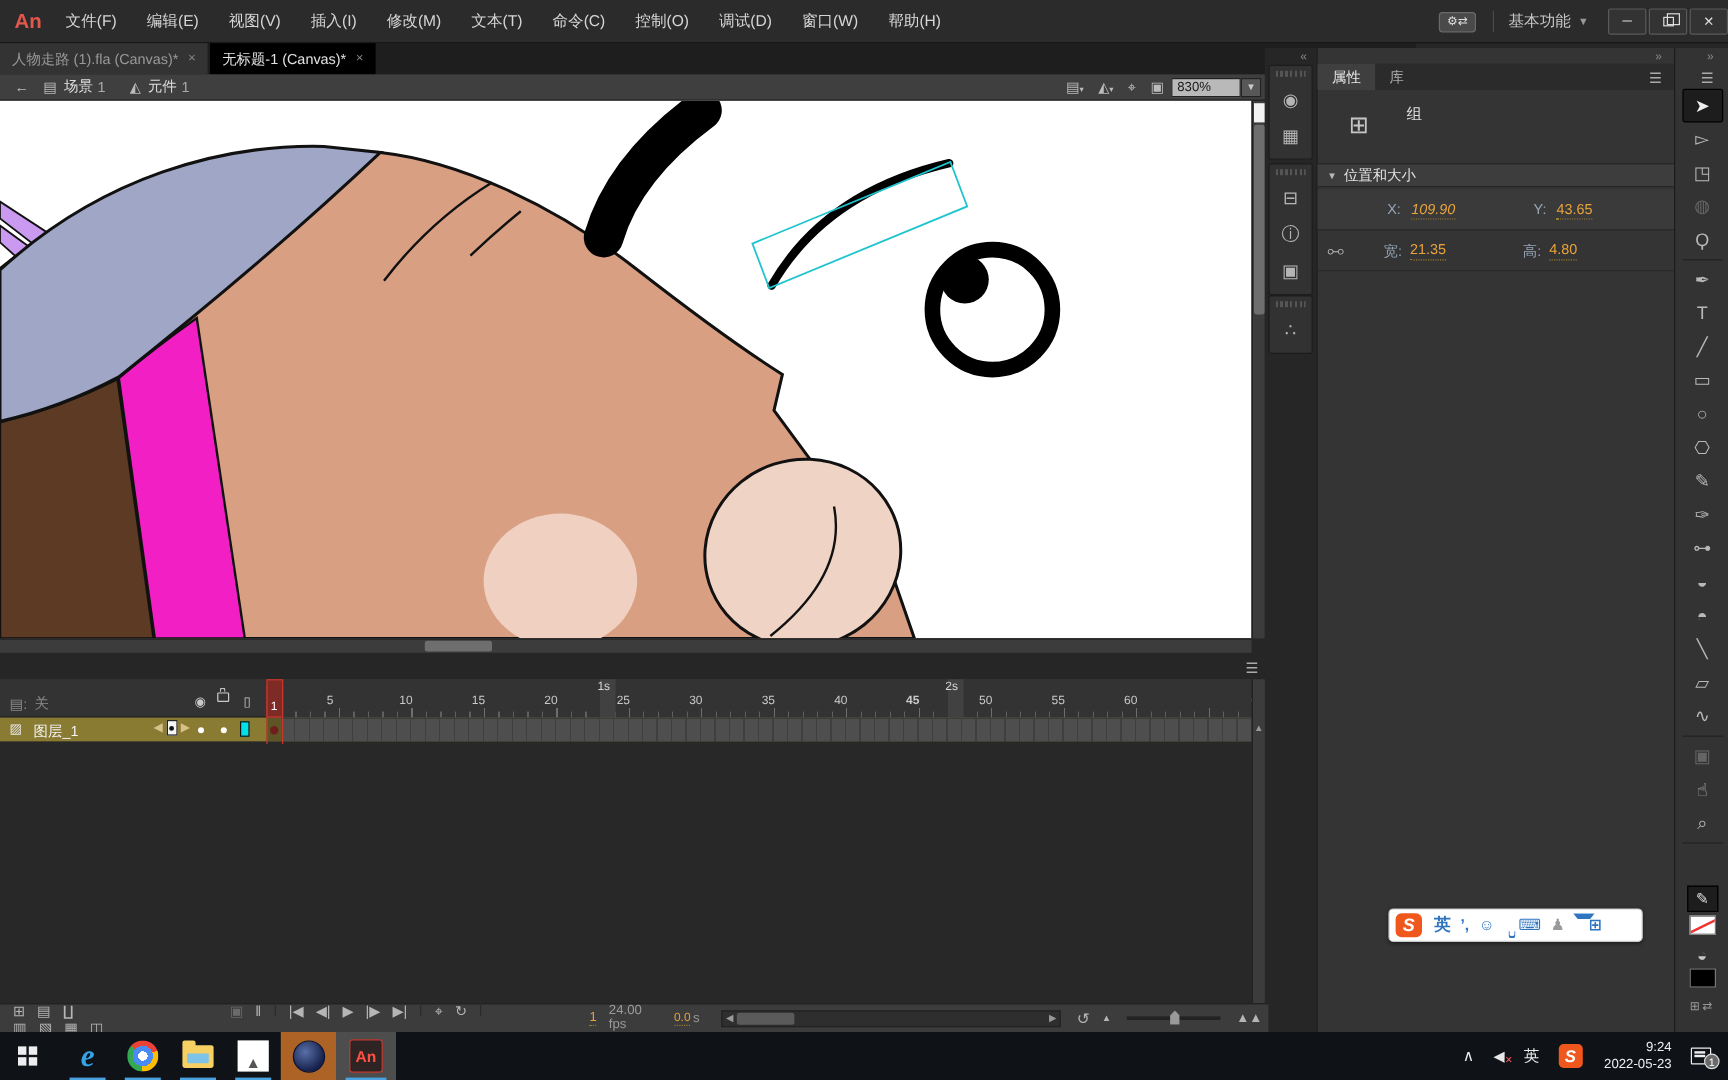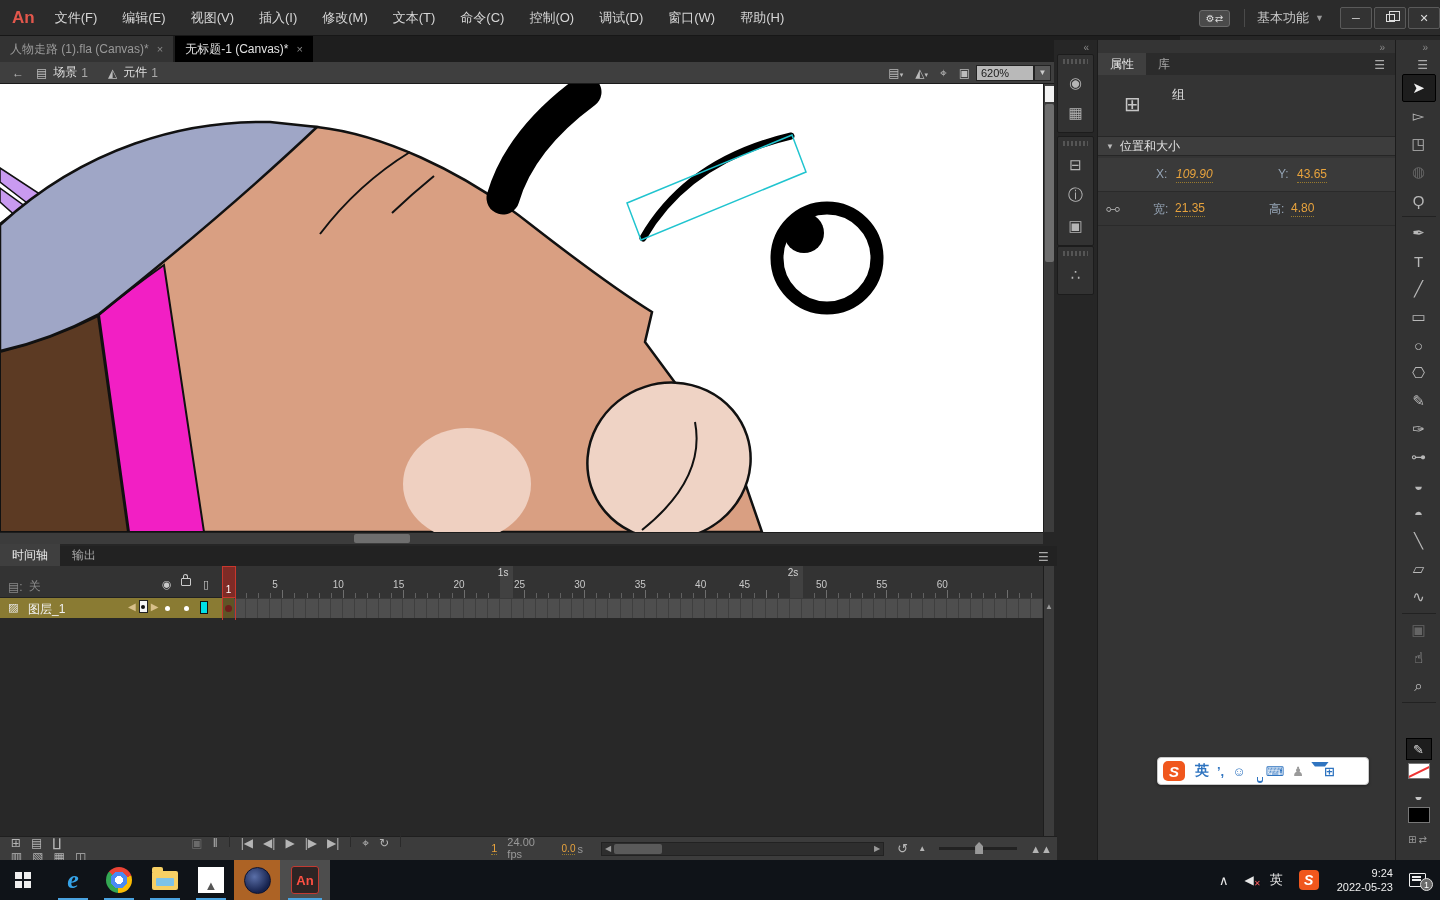--- a/index.html
+++ b/index.html
@@ -194,21 +194,21 @@
     <span class="lbl">场景</span>
     <span class="num">1</span>
     <span class="ico">◭</span>
     <span class="lbl">元件</span>
     <span class="num">1</span>
     <div id="editbar-right">
       <span class="ico">▤<small style="font-size:7px">▾</small></span>
       <span class="ico">◭<small style="font-size:7px">▾</small></span>
       <span class="ico">⌖</span>
       <span class="ico">▣</span>
-      <span id="zoom-box">620%</span>
+      <span id="zoom-box">830%</span>
       <span id="zoom-drop">▼</span>
     </div>
   </div>
 
   <div id="stage" class="abs">
     <svg width="1043" height="448" viewBox="0 0 1043 448">
 
       <path d="M 317,43 C 380,50 460,85 530,140 C 575,175 615,205 652,228 L 645,258 L 676,300 L 735,370 L 762,448 L 0,448 L 0,140 C 100,58 210,40 317,43 Z" fill="var(--skin)" stroke="#111" stroke-width="2.5"></path>
 
       <path d="M 410,68 Q 358,100 320,150" fill="none" stroke="#111" stroke-width="2"></path>
@@ -326,24 +326,20 @@
       </div>
     <div id="color-ctrls">
       <span id="stroke-btn">✎</span>
       <span id="stroke-swatch" class="swatch"></span>
       <span id="fill-btn">◒</span>
       <span id="fill-swatch" class="swatch"></span>
       <span id="mini-colors">⊞⇄</span>
     </div>
   </div>
 
-  <div id="tl-tabs" class="abs">
-    <span class="panel-tab active">时间轴</span>
-    <span class="panel-tab">输出</span>
-  </div>
   <span id="tl-hamb" class="abs">☰</span>
 
   <div id="tl-head" class="abs">
     <span id="tl-left-toggle">
         <span>▤:</span>
         <span>关</span>
       </span>
     <span class="col-ico" style="left:162px;">◉</span>
     <span class="col-ico" style="left:181px;top:10px;"><span class="lockico" style="display:inline-block;width:10px;height:8px;border:1.5px solid #ccc;border-radius:1px;position:relative;"><i style="position:absolute;top:-5px;left:1px;width:5px;height:4px;border:1.5px solid #ccc;border-bottom:none;border-radius:3px 3px 0 0;"></i></span></span>
     <span class="col-ico" style="left:203px;">▯</span>
@@ -355,21 +351,21 @@
         <span class="sband" style="left: 567.76px;"></span>
         <span class="smark" style="left: 565.76px;">2s</span>
         <span class="rnum" style="left: 50.32px;">5</span>
         <span class="rnum" style="left: 110.72px;">10</span>
         <span class="rnum" style="left: 171.12px;">15</span>
         <span class="rnum" style="left: 231.52px;">20</span>
         <span class="rnum" style="left: 291.92px;">25</span>
         <span class="rnum" style="left: 352.32px;">30</span>
         <span class="rnum" style="left: 412.72px;">35</span>
         <span class="rnum" style="left: 473.12px;">40</span>
-        <span class="rnum" style="left: 517px;">45</span>
+        <span class="rnum" style="left: 533px; font-weight: bold;">45</span>
         <span class="rnum" style="left: 593.92px;">50</span>
         <span class="rnum" style="left: 654.32px;">55</span>
         <span class="rnum" style="left: 714.72px;">60</span>
         <span class="rnum" style="left: 815px; text-align: center;">65</span>
       </div>
   </div>
 
   <div id="layer-row" class="abs">
     <span class="layer-ico">▨</span>
     <span class="lname">图层_1</span>

